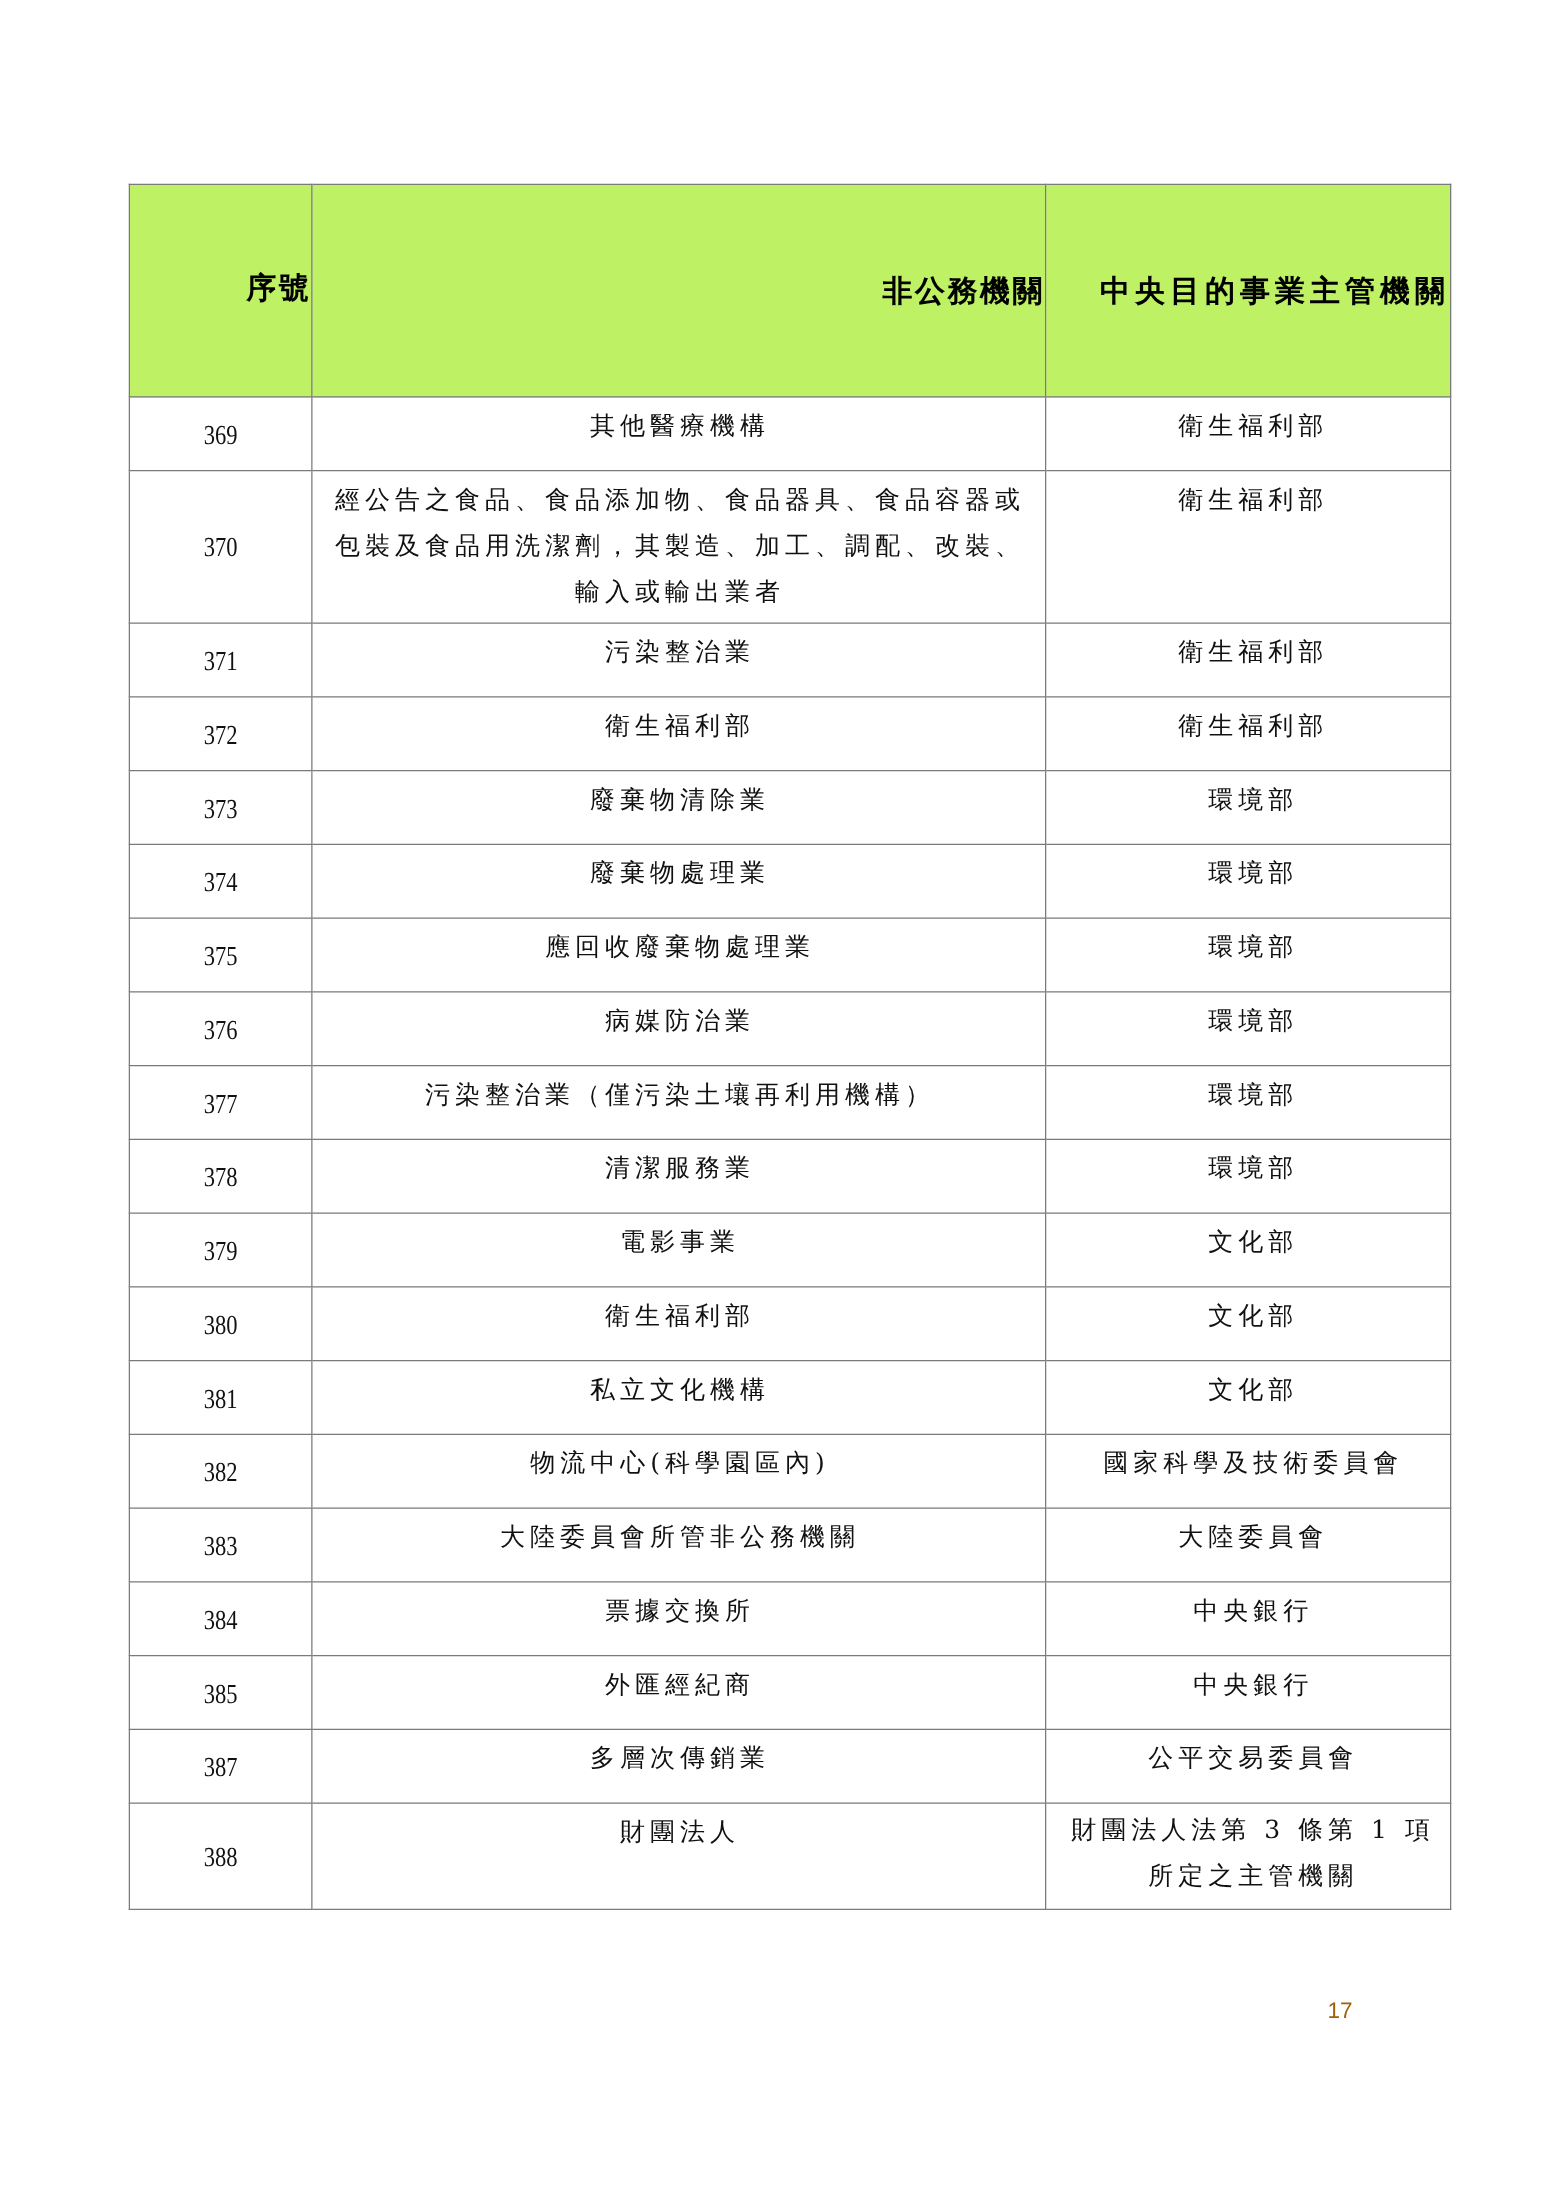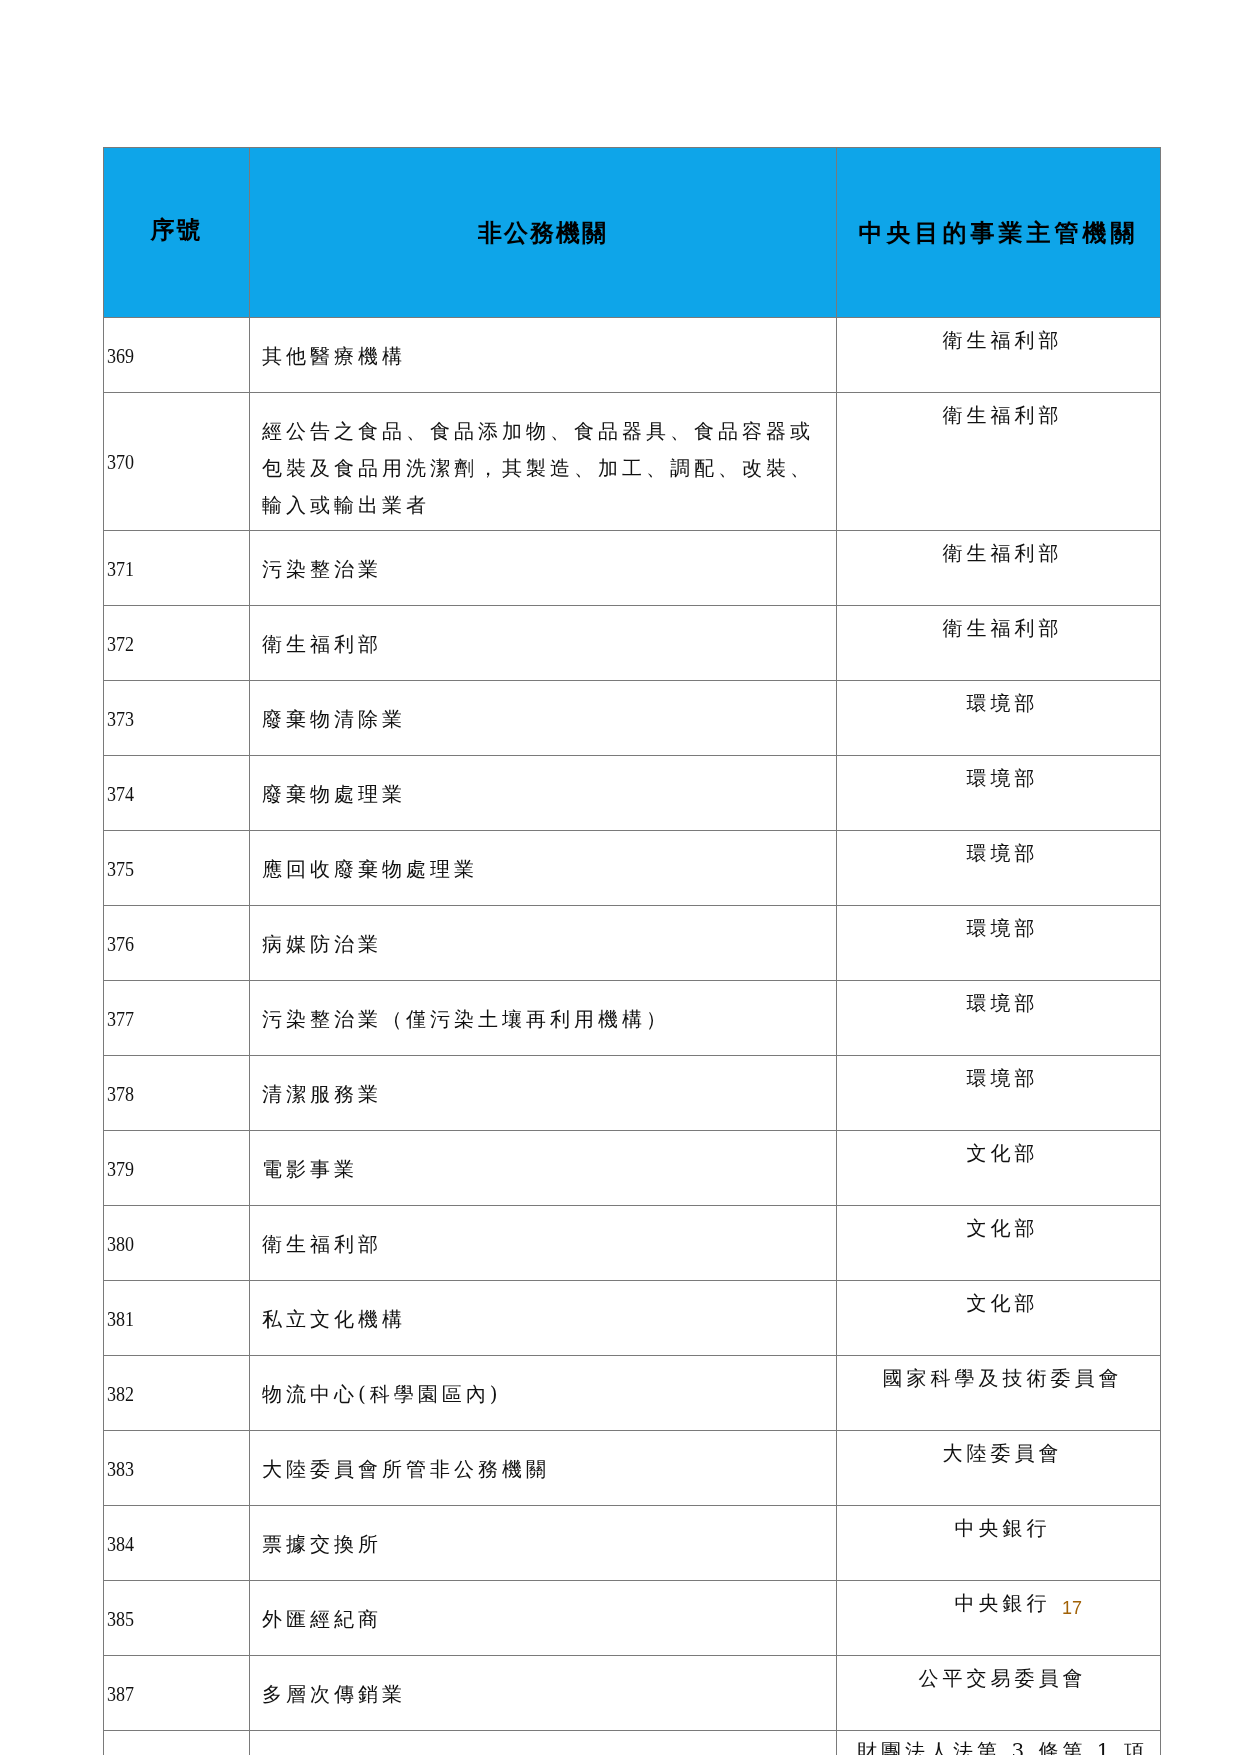--- a/index.html
+++ b/index.html
@@ -26,27 +26,27 @@
       top: 147px;
       width: 1057px;
       border-collapse: collapse;
       table-layout: fixed;
     }
     table.reg td, table.reg th {
       border: 1.5px solid #7a7a7a;
       padding: 0;
     }
     table.reg thead th {
-      background: #0ea5e9;
+      background: #bef264;
       height: 163px;
       font-family: "DejaVu Sans", "Liberation Sans", sans-serif;
       font-weight: bold;
       font-size: 24px;
       letter-spacing: 2px;
-      text-align: center;
+      text-align: right;
       vertical-align: middle;
       color: #000;
     }
     table.reg thead th.col-no {
       vertical-align: middle;
       padding-bottom: 6px;
     }
     table.reg thead th.col-auth {
       letter-spacing: 4px;
     }
@@ -55,33 +55,34 @@
     col.c3 { width: 324px; }
 
     table.reg tbody td {
       font-size: 20px;
       line-height: 37px;
       letter-spacing: 4px;
       height: 48px;
       vertical-align: top;
     }
     table.reg tbody td.no {
+      text-align: center;
       vertical-align: middle;
       font-family: "Liberation Serif", "DejaVu Serif", serif;
       font-size: 22px;
       letter-spacing: 0;
       transform-origin: center;
     }
     table.reg tbody td.no span {
       display: inline-block;
       transform: scaleX(0.82);
     }
     table.reg tbody td.name {
-      text-align: left;
-      padding: 20px 10px 6px 12px;
+      text-align: center;
+      padding: 4px 10px 6px 12px;
     }
     table.reg tbody td.auth {
       text-align: center;
       padding: 4px 8px 6px 16px;
     }
     table.reg tbody tr.tall td { height: 108px; margin-top: 12px; }
     table.reg tbody tr.two td { height: 74px; }
     table.reg tbody tr.two td.auth {
       line-height: 37px;
       padding-top: 2px;

